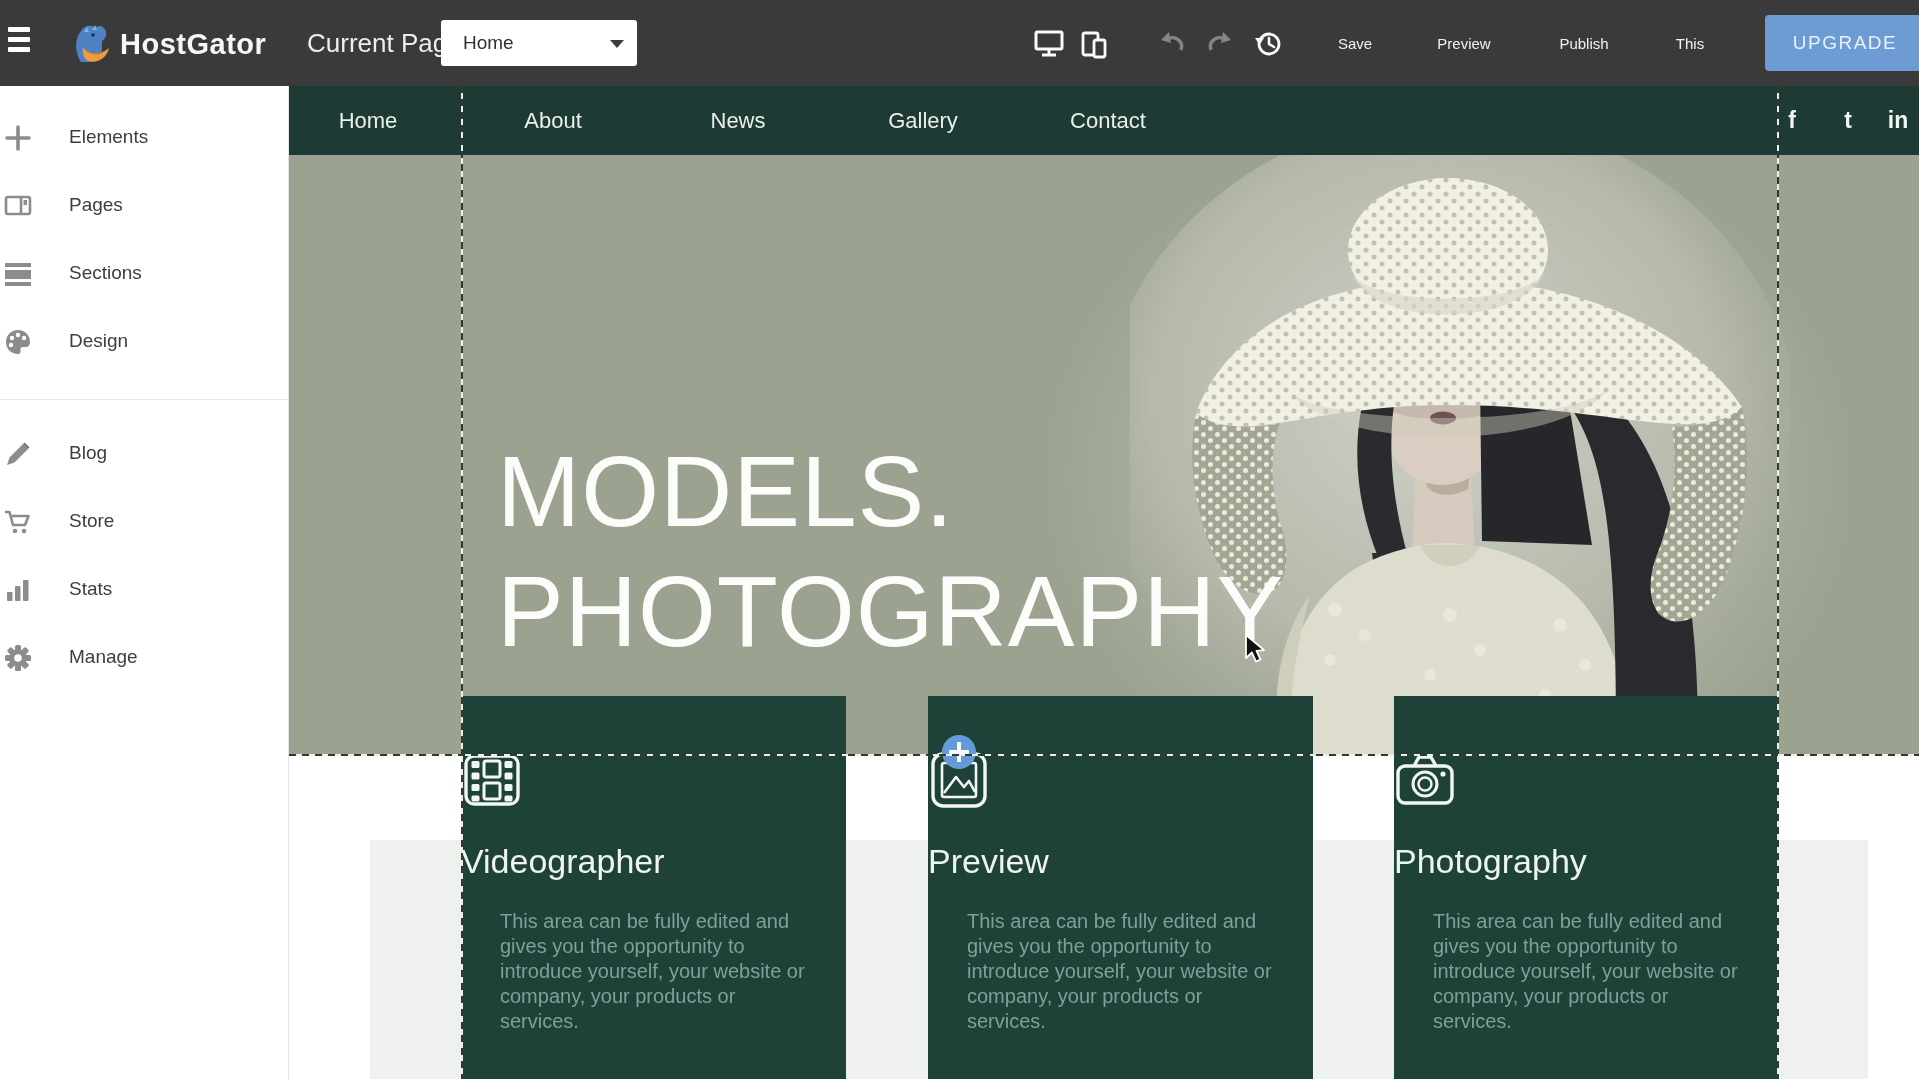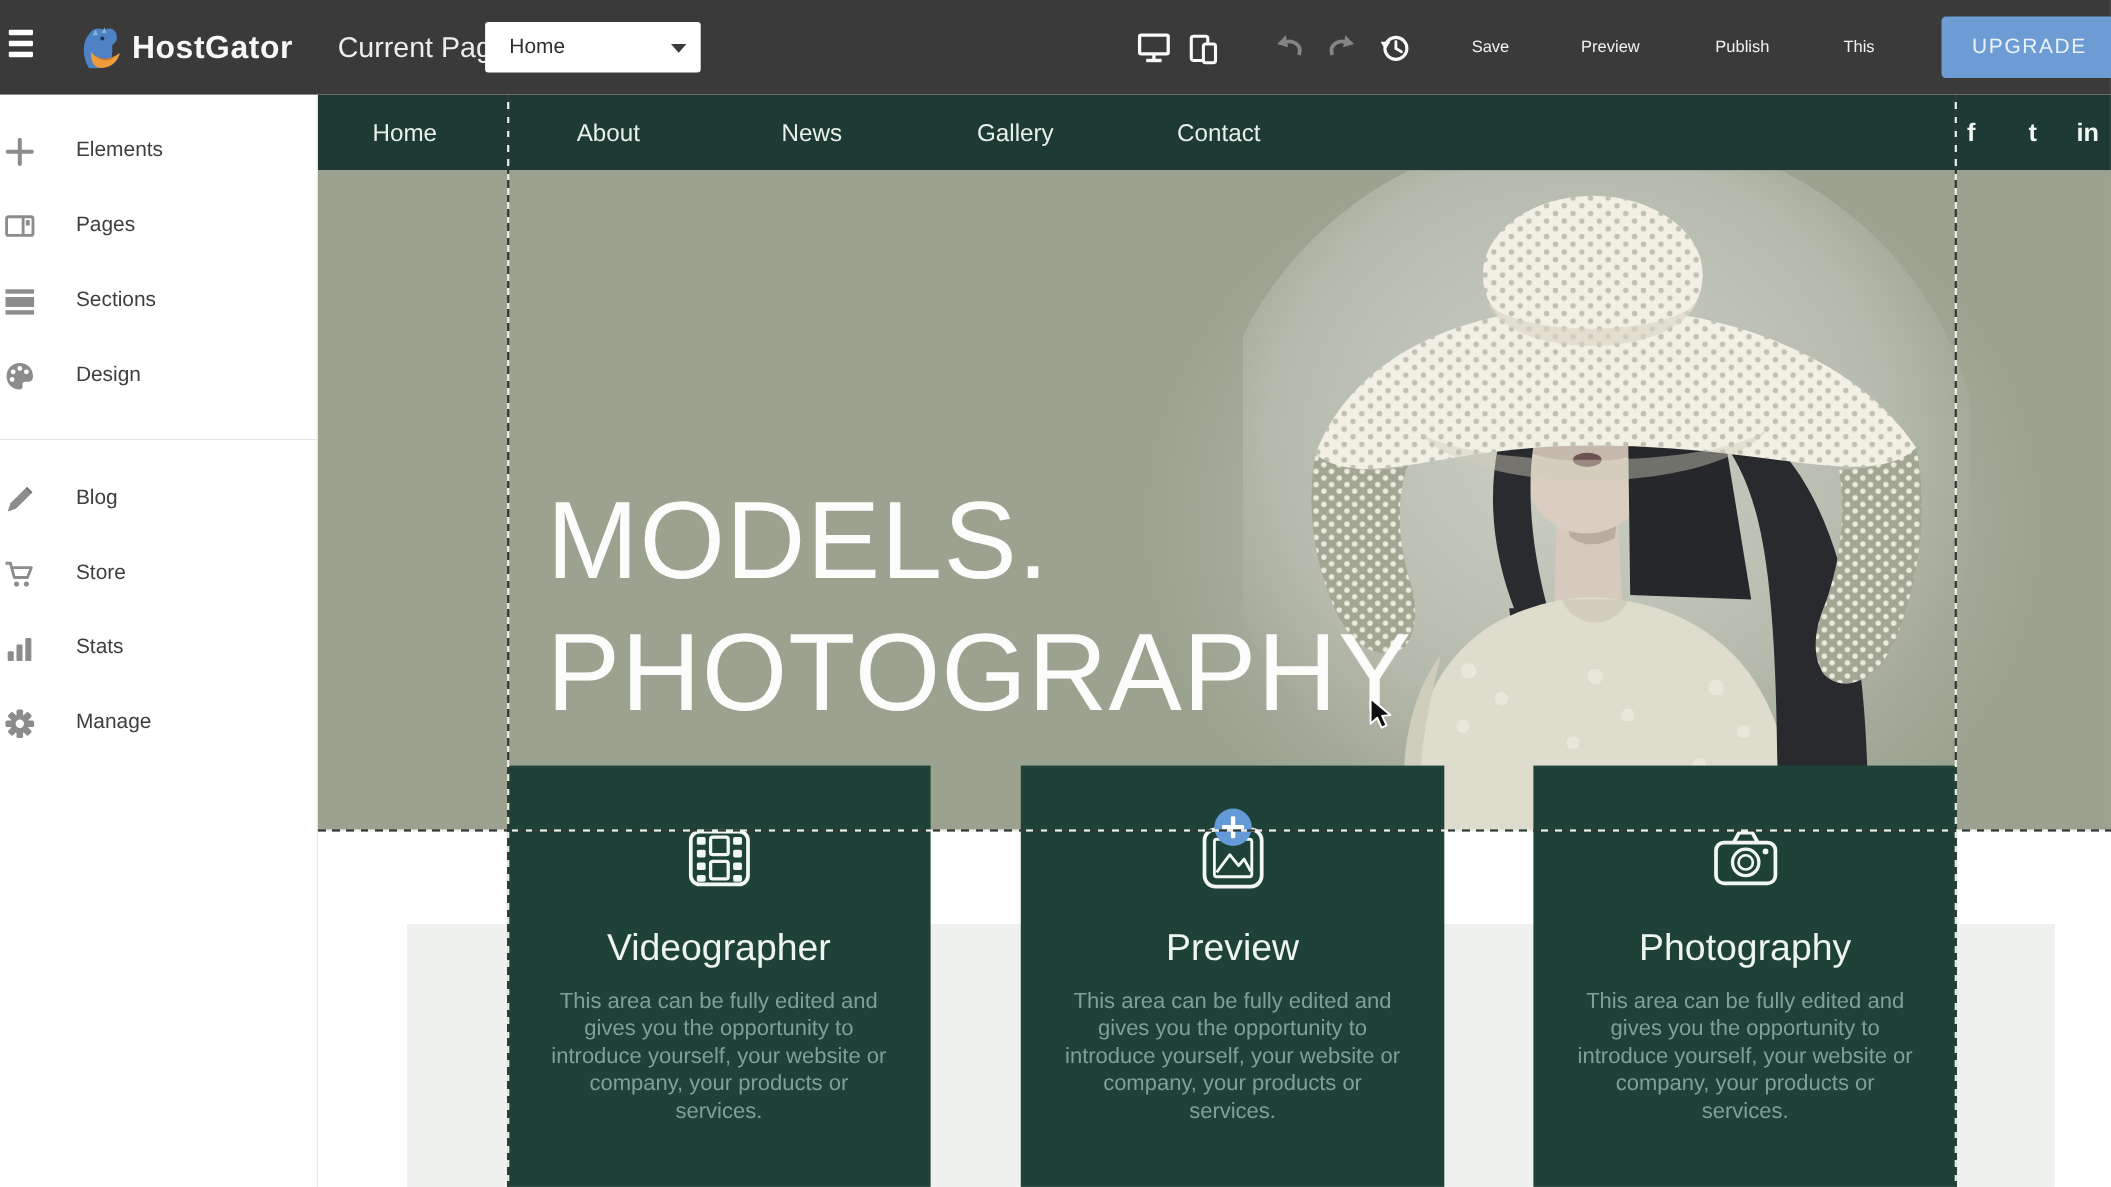--- a/index.html
+++ b/index.html
@@ -31,24 +31,24 @@
   
   .canvas{left:289px;top:86px;width:1630px;height:993px;background:#fff;z-index:10}
   .site-nav{position:absolute;left:0;top:0;width:1630px;height:69px;background:#1d3b34}
   .nav-item{position:absolute;top:0;height:69px;line-height:69px;transform:translateX(-50%);color:#e9efe9;font-size:22px;cursor:pointer;white-space:nowrap}
   .social{position:absolute;top:0;height:69px;line-height:69px;transform:translateX(-50%);color:#f2f6f3;font-size:23px;font-weight:bold;cursor:pointer}
   .hero{position:absolute;left:0;top:69px;width:1630px;height:600px;overflow:hidden;cursor:pointer;
         background:radial-gradient(520px 450px at 1160px 320px,#c9cdc3 0%,#b0b4a6 45%,#9ba28f 78%),#9ba28f}
   .hero-photo{position:absolute;left:841px;top:0;width:660px;height:600px}
   .hero-title{position:absolute;left:208px;top:276px;font-size:100px;line-height:120px;font-weight:normal;color:#fcfcfa;letter-spacing:1px;z-index:3;cursor:text;white-space:nowrap}
   .gray-section{position:absolute;left:81px;top:754px;width:1498px;height:239px;background:#eff1ef;cursor:pointer}
-  .card{position:absolute;top:610px;width:385px;height:383px;background:#1e4138;text-align:center;cursor:pointer;z-index:2}
+  .card{position:absolute;top:610px;width:385px;height:383px;background:#1e4138;text-align:left;cursor:pointer;z-index:2}
   .card-iconwrap{position:relative;display:inline-block;margin-top:53px;width:62px;height:62px}
   .card-title{margin-top:27px;font-size:34px;font-weight:500;color:#eef4f1;cursor:text}
-  .card-body{margin:16px auto 0;width:307px;font-size:20px;line-height:25px;color:#7fa098;cursor:text}
+  .card-body{margin:28px auto 0;width:307px;font-size:20px;line-height:25px;color:#7fa098;cursor:text}
   .badge{position:absolute;left:50%;top:-14px;transform:translateX(-50%);width:34px;height:34px;border-radius:50%;background:#659ad8;cursor:pointer}
   .badge div{position:absolute;background:#fff;border-radius:1px}
   .badge .v{left:15px;top:7px;width:4px;height:20px}
   .badge .h{left:7px;top:15px;width:20px;height:4px}
 
   
   .dash-v{position:absolute;top:0;width:2px;height:993px;z-index:6;
           background:repeating-linear-gradient(180deg,#2e3a36 0 7px,#edeee6 7px 13px)}
   .dash-h{position:absolute;left:0;top:668px;width:1630px;height:2px;z-index:6;
           background:repeating-linear-gradient(90deg,#2e3a36 0 7px,#edeee6 7px 13px)}

